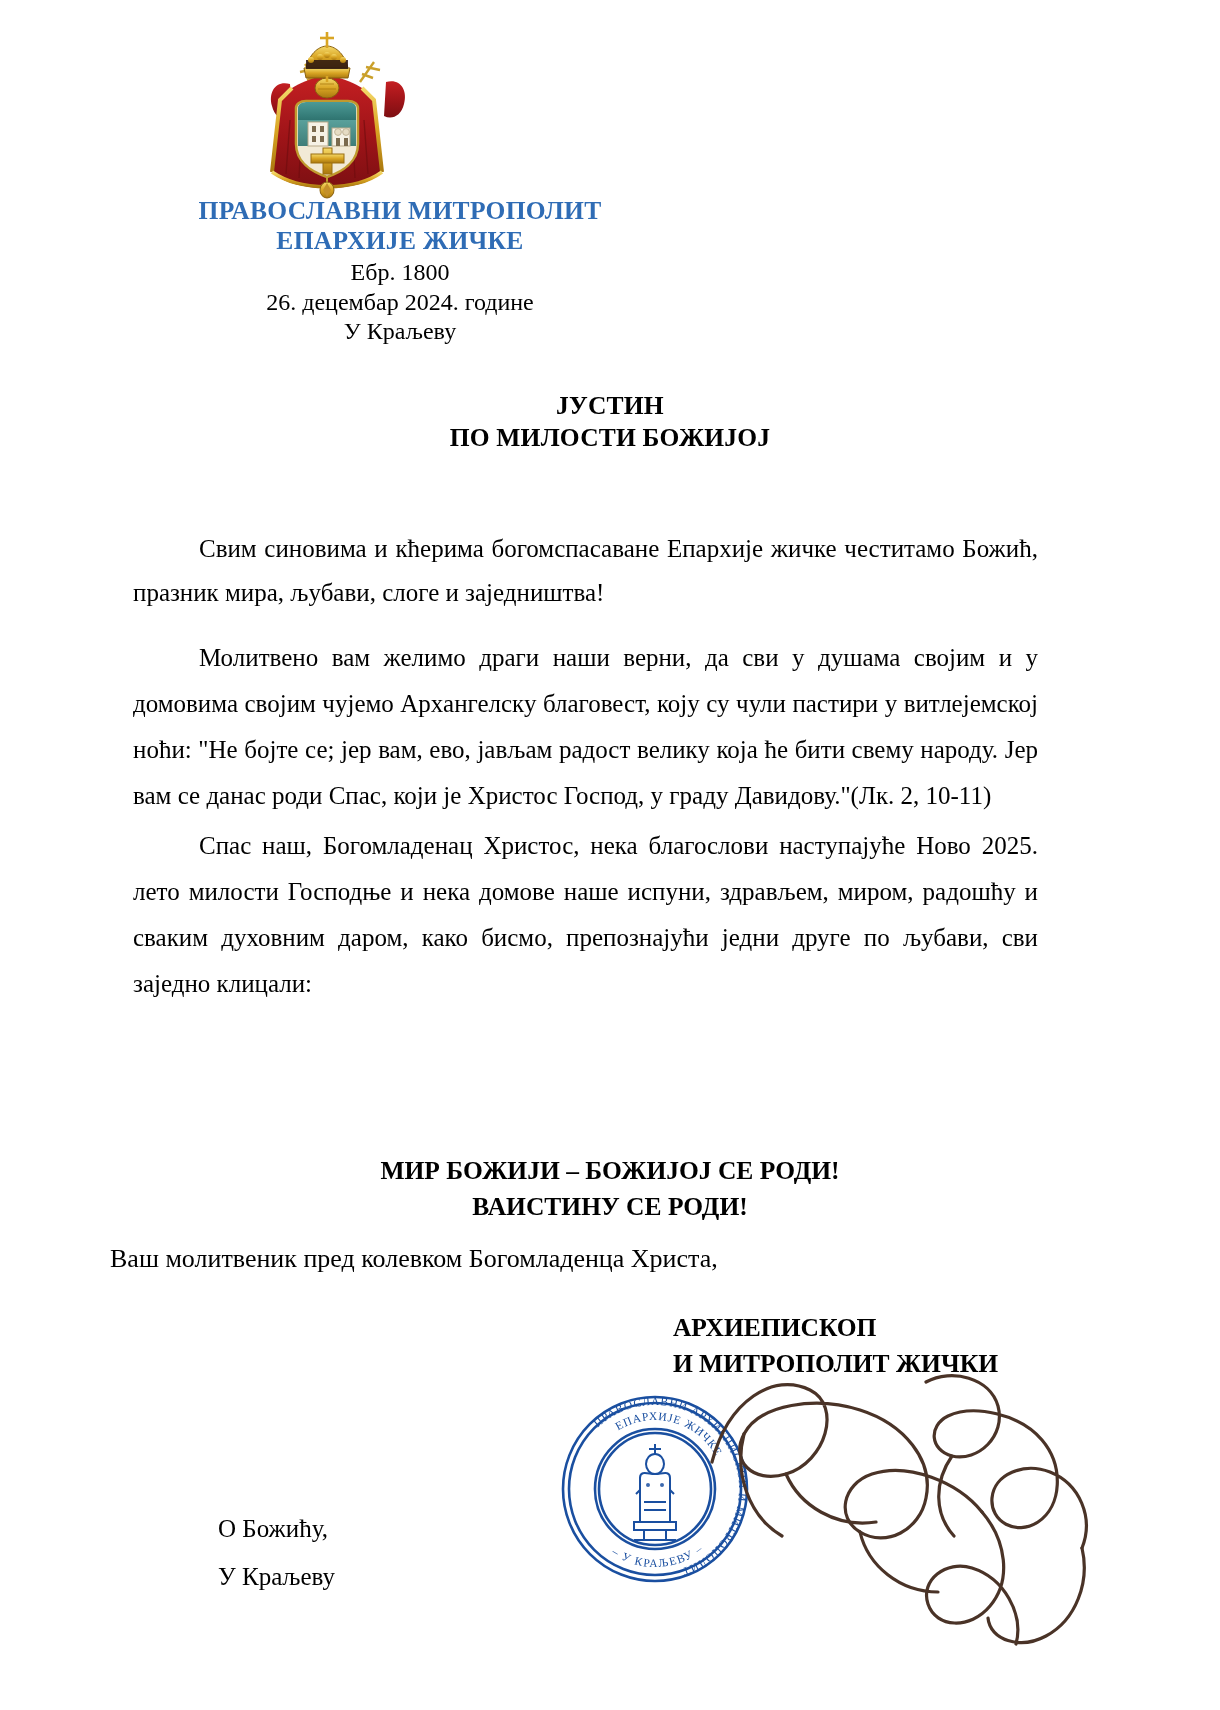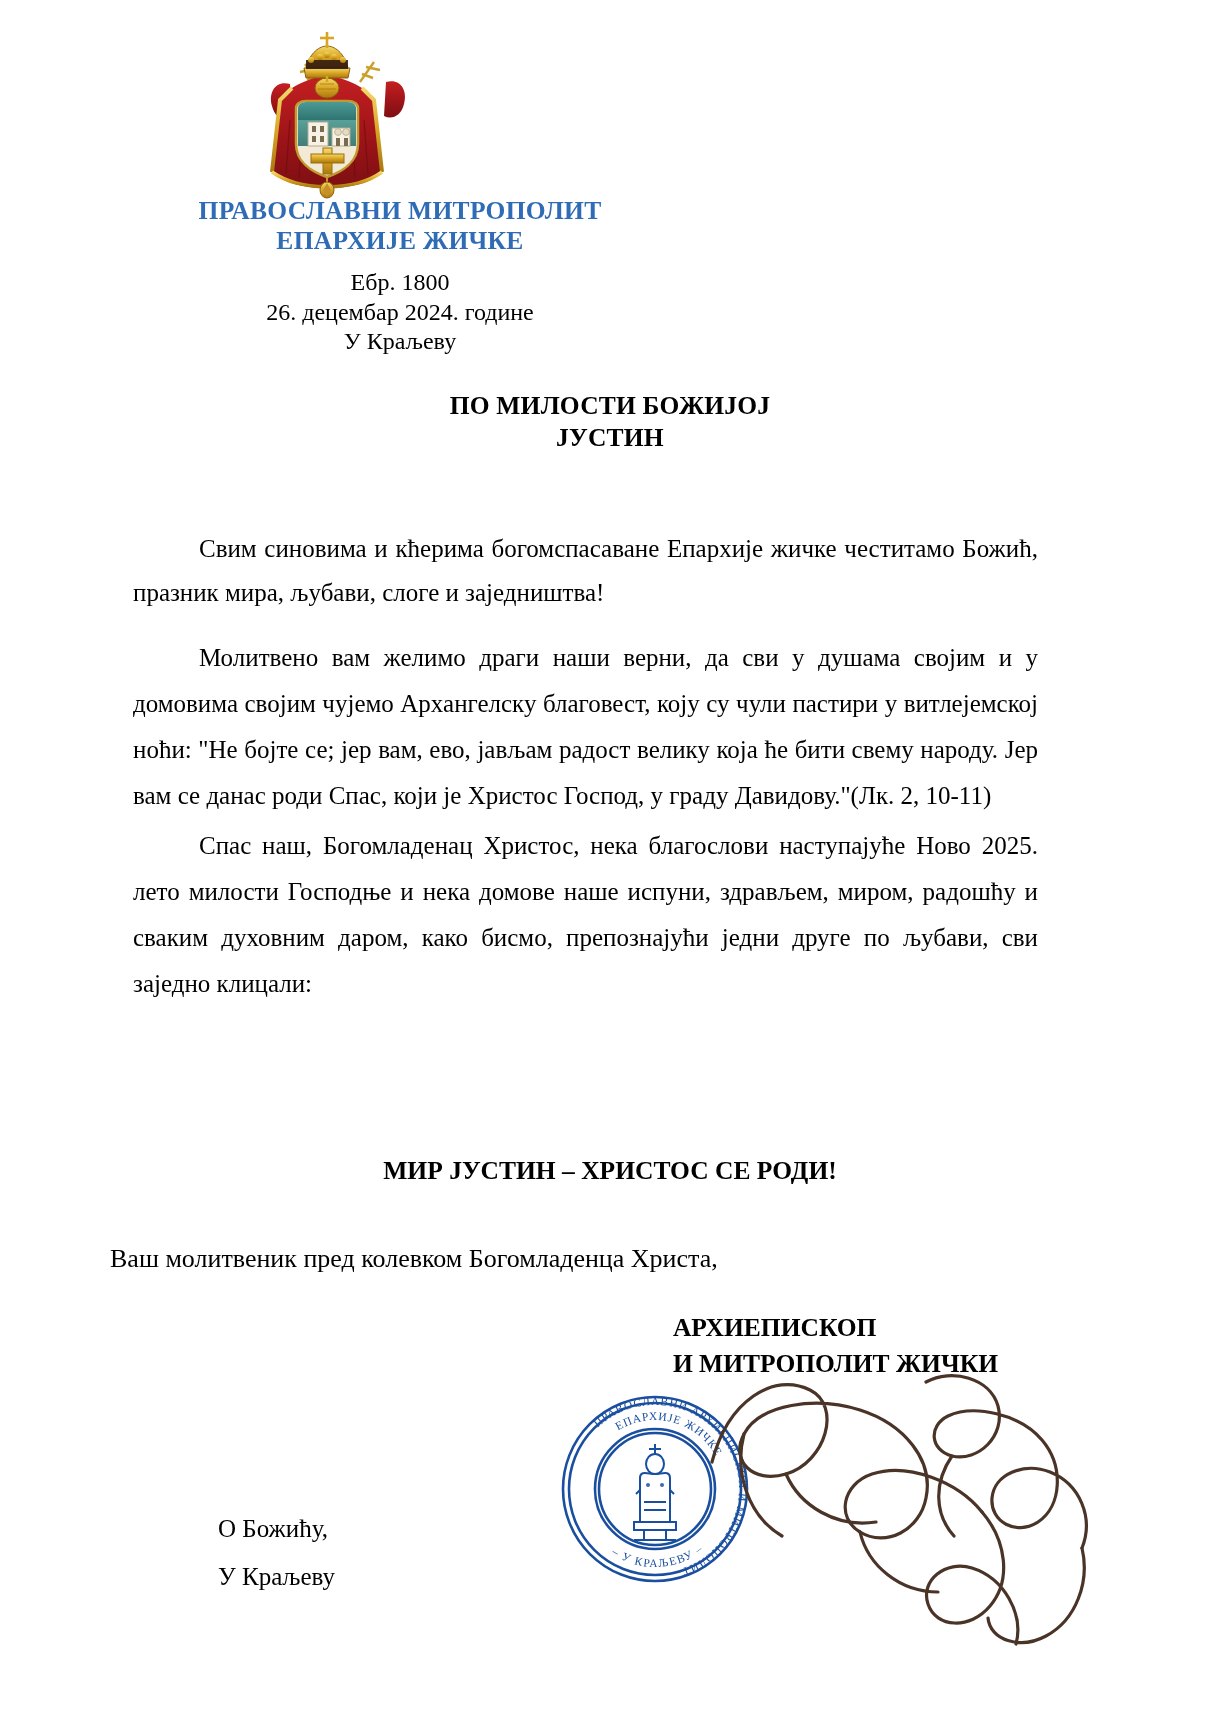--- a/index.html
+++ b/index.html
@@ -43,21 +43,21 @@
     text-align: center;
   }
   .lh-line {
     color: #2f6cb5;
     font-weight: bold;
     font-size: 25.5px;
     line-height: 30px;
     letter-spacing: 0.3px;
   }
   .meta {
-    margin-top: 12px;
+    margin-top: 2px;
   }
   .meta-line {
     font-size: 24px;
     line-height: 29.5px;
     color: #000;
   }
 
   
   .title-block {
     position: absolute;
@@ -264,34 +264,35 @@
     <div class="lh-line">ПРАВОСЛАВНИ МИТРОПОЛИТ</div>
     <div class="lh-line">ЕПАРХИЈЕ ЖИЧКЕ</div>
     <div class="meta">
       <div class="meta-line">Ебр. 1800</div>
       <div class="meta-line">26. децембар 2024. године</div>
       <div class="meta-line">У Краљеву</div>
     </div>
   </div>
 
   <div class="title-block">
+    <div class="title-line">ЈУСТИН</div>
     <div class="title-line">ПО МИЛОСТИ БОЖИЈОЈ</div>
-    <div class="title-line">ЈУСТИН</div>
   </div>
 
   <div class="body-area">
     <p class="para tight">Свим синовима и кћерима богомспасаване Епархије жичке честитамо Божић, празник мира, љубави, слоге и заједништва!</p>
     <div class="gap-sm"></div>
     <p class="para">Молитвено вам желимо драги наши верни, да сви у душама својим и у домовима својим чујемо Архангелску благовест, коју су чули пастири у витлејемској ноћи: "Не бојте се; јер вам, ево, јављам радост велику која ће бити свему народу. Јер вам се данас роди Спас, који је Христос Господ, у граду Давидову."(Лк. 2, 10-11)</p>
     <div class="gap-xs"></div>
     <p class="para">Спас наш, Богомладенац Христос, нека благослови наступајуће Ново 2025. лето милости Господње и нека домове наше испуни, здрављем, миром, радошћу и сваким духовним даром, како бисмо, препознајући једни друге по љубави, сви заједно клицали:</p>
   </div>
 
   <div class="proclaim">
-    <div class="proclaim-line">МИР ЈУСТИН – ХРИСТОС СЕ РОДИ!</div>
+    <div class="proclaim-line">МИР БОЖИЈИ – БОЖИЈОЈ СЕ РОДИ!</div>
+    <div class="proclaim-line">ВАИСТИНУ СЕ РОДИ!</div>
   </div>
 
   <div class="salutation">Ваш молитвеник пред колевком Богомладенца Христа,</div>
 
   <div class="sig-title">
     <div class="sig-title-line">АРХИЕПИСКОП</div>
     <div class="sig-title-line">И МИТРОПОЛИТ ЖИЧКИ</div>
   </div>
 
   <div class="seal">

